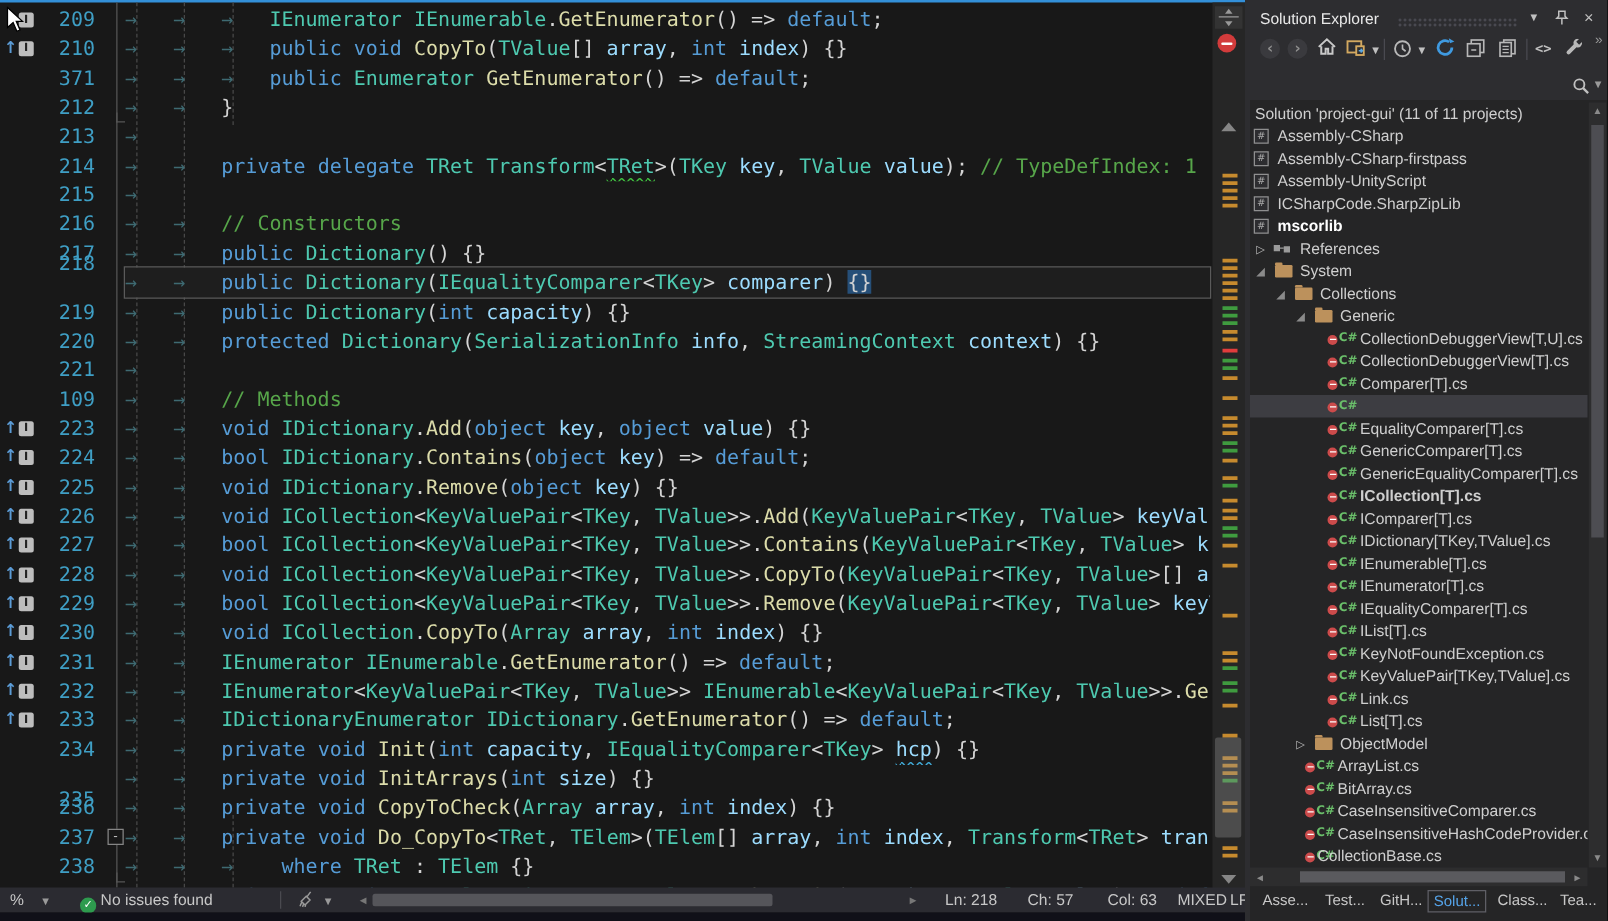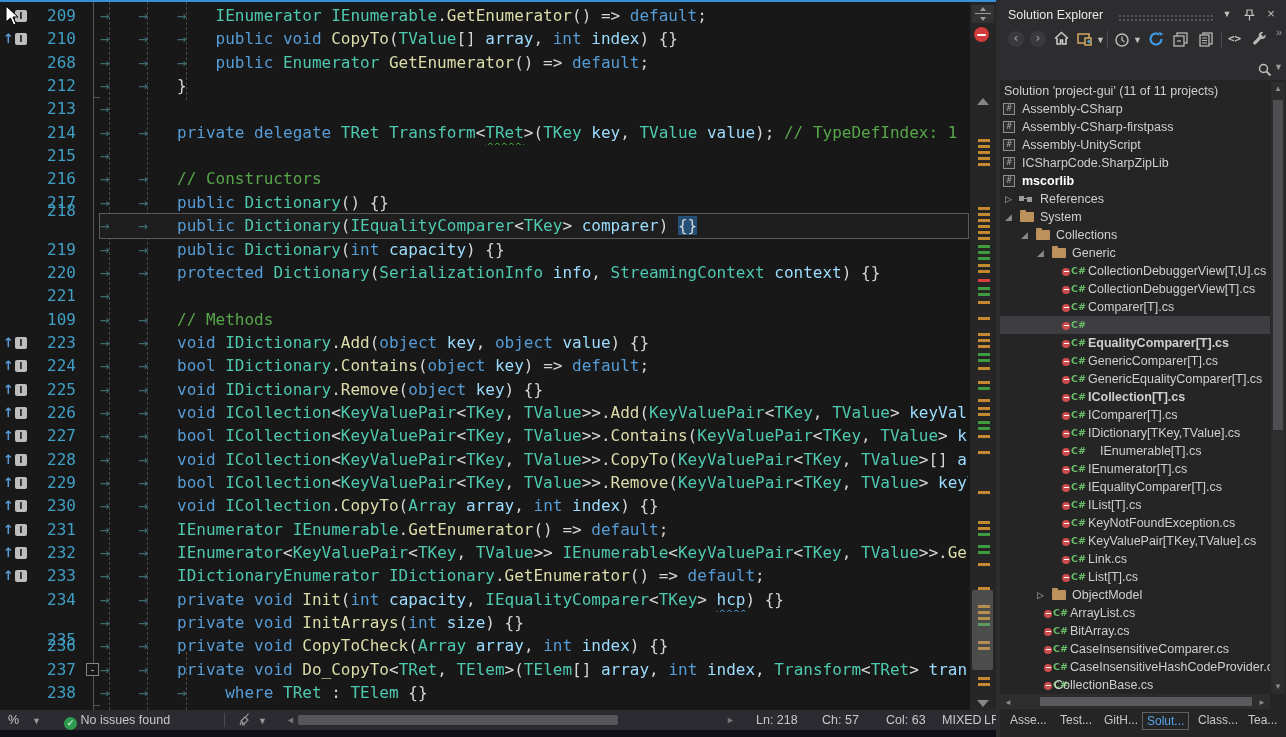--- a/index.html
+++ b/index.html
@@ -107,21 +107,21 @@
           <span class="ga">↑</span>
           <span class="gb">I</span>
         </div>
         <div class="cline" style="top: 4px;"><span class="tab">→</span><span class="tab">→</span><span class="tab">→</span><span class="tk-t">IEnumerator</span><span class="tk-o"> </span><span class="tk-t">IEnumerable</span><span class="tk-o">.</span><span class="tk-m">GetEnumerator</span><span class="tk-o">() =&gt; </span><span class="tk-k">default</span><span class="tk-o">;</span></div>
         <div class="lnum" style="top: 27.35px;">210</div>
         <div class="gicon" style="top: 31.35px;">
           <span class="ga">↑</span>
           <span class="gb">I</span>
         </div>
         <div class="cline" style="top: 27.35px;"><span class="tab">→</span><span class="tab">→</span><span class="tab">→</span><span class="tk-k">public</span><span class="tk-o"> </span><span class="tk-k">void</span><span class="tk-o"> </span><span class="tk-m">CopyTo</span><span class="tk-o">(</span><span class="tk-t">TValue</span><span class="tk-o">[] </span><span class="tk-p">array</span><span class="tk-o">, </span><span class="tk-k">int</span><span class="tk-o"> </span><span class="tk-p">index</span><span class="tk-o">) {}</span></div>
-        <div class="lnum" style="top: 50.7px;">268</div>
+        <div class="lnum" style="top: 50.7px;">371</div>
         <div class="cline" style="top: 50.7px;"><span class="tab">→</span><span class="tab">→</span><span class="tab">→</span><span class="tk-k">public</span><span class="tk-o"> </span><span class="tk-t">Enumerator</span><span class="tk-o"> </span><span class="tk-m">GetEnumerator</span><span class="tk-o">() =&gt; </span><span class="tk-k">default</span><span class="tk-o">;</span></div>
         <div class="lnum" style="top: 74.05px;">212</div>
         <div class="cline" style="top: 74.05px;"><span class="tab">→</span><span class="tab">→</span><span class="tk-o">}</span></div>
         <div class="lnum" style="top: 97.4px;">213</div>
         <div class="cline" style="top: 97.4px;"><span class="tab">→</span></div>
         <div class="lnum" style="top: 120.75px;">214</div>
         <div class="cline" style="top: 120.75px;"><span class="tab">→</span><span class="tab">→</span><span class="tk-k">private</span><span class="tk-o"> </span><span class="tk-k">delegate</span><span class="tk-o"> </span><span class="tk-t">TRet</span><span class="tk-o"> </span><span class="tk-t">Transform</span><span class="tk-o">&lt;</span><span class="tk-t tk-sqg">TRet</span><span class="tk-o">&gt;(</span><span class="tk-t">TKey</span><span class="tk-o"> </span><span class="tk-p">key</span><span class="tk-o">, </span><span class="tk-t">TValue</span><span class="tk-o"> </span><span class="tk-p">value</span><span class="tk-o">);</span><span class="tk-c"> // TypeDefIndex: 1</span></div>
         <div class="lnum" style="top: 144.1px;">215</div>
         <div class="cline" style="top: 144.1px;"><span class="tab">→</span></div>
         <div class="lnum" style="top: 167.45px;">216</div>
@@ -445,21 +445,21 @@
           <span class="tlabel" style="left: 88px;">Comparer[T].cs</span>
         </div>
         <div class="trow sel" style="top: 316px;">
           <span class="redlock" style="left: 62px;"></span>
           <span class="csicon" style="left: 71px;">C#</span>
           <span class="tlabel" style="left: 88px; margin-top: 32px;">Dictionary[TKey,TValue].cs</span>
         </div>
         <div class="trow" style="top: 334px;">
           <span class="redlock" style="left: 62px;"></span>
           <span class="csicon" style="left: 71px;">C#</span>
-          <span class="tlabel" style="left: 88px; font-weight: bold;">EqualityComparer[T].cs</span>
+          <span class="tlabel" style="left: 88px;">EqualityComparer[T].cs</span>
         </div>
         <div class="trow" style="top: 352px;">
           <span class="redlock" style="left: 62px;"></span>
           <span class="csicon" style="left: 71px;">C#</span>
           <span class="tlabel" style="left: 88px;">GenericComparer[T].cs</span>
         </div>
         <div class="trow" style="top: 370px;">
           <span class="redlock" style="left: 62px;"></span>
           <span class="csicon" style="left: 71px;">C#</span>
           <span class="tlabel" style="left: 88px;">GenericEqualityComparer[T].cs</span>
@@ -475,21 +475,21 @@
           <span class="tlabel" style="left: 88px;">IComparer[T].cs</span>
         </div>
         <div class="trow" style="top: 424px;">
           <span class="redlock" style="left: 62px;"></span>
           <span class="csicon" style="left: 71px;">C#</span>
           <span class="tlabel" style="left: 88px;">IDictionary[TKey,TValue].cs</span>
         </div>
         <div class="trow" style="top: 442px;">
           <span class="redlock" style="left: 62px;"></span>
           <span class="csicon" style="left: 71px;">C#</span>
-          <span class="tlabel" style="left: 100px;">IEnumerable[T].cs</span>
+          <span class="tlabel" style="left: 88px;">IEnumerable[T].cs</span>
         </div>
         <div class="trow" style="top: 460px;">
           <span class="redlock" style="left: 62px;"></span>
           <span class="csicon" style="left: 71px;">C#</span>
           <span class="tlabel" style="left: 88px;">IEnumerator[T].cs</span>
         </div>
         <div class="trow" style="top: 478px;">
           <span class="redlock" style="left: 62px;"></span>
           <span class="csicon" style="left: 71px;">C#</span>
           <span class="tlabel" style="left: 88px;">IEqualityComparer[T].cs</span>

